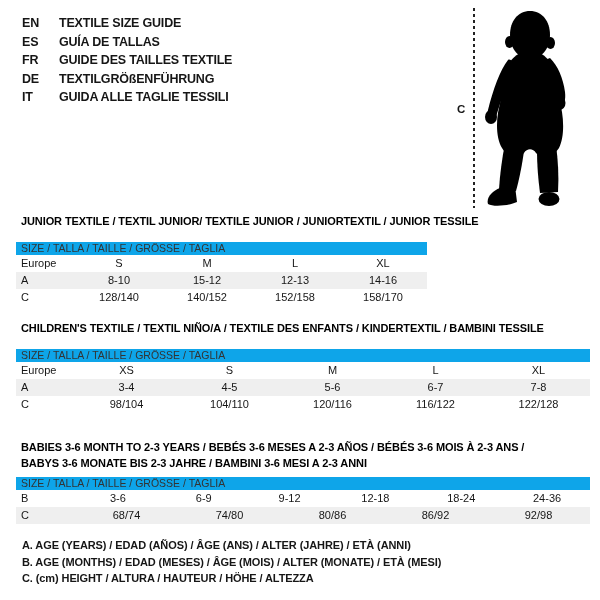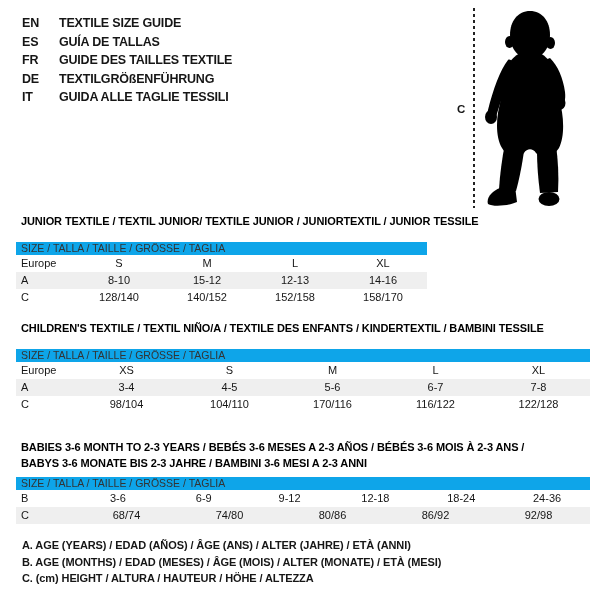--- a/index.html
+++ b/index.html
@@ -133,21 +133,21 @@
       <span class="c">3-4</span>
       <span class="c">4-5</span>
       <span class="c">5-6</span>
       <span class="c">6-7</span>
       <span class="c">7-8</span>
     </div>
     <div class="trow">
       <span class="lab">C</span>
       <span class="c">98/104</span>
       <span class="c">104/110</span>
-      <span class="c">170/116</span>
+      <span class="c">120/116</span>
       <span class="c">116/122</span>
       <span class="c">122/128</span>
     </div>
   </div>
 
   <div class="tbl tbl-babies">
     <div class="tbl-title multiline">BABIES 3-6 MONTH TO 2-3 YEARS / BEBÉS 3-6 MESES A 2-3 AÑOS / BÉBÉS 3-6 MOIS À 2-3 ANS /</div>
     <div class="tbl-title multiline">BABYS 3-6 MONATE BIS 2-3 JAHRE / BAMBINI 3-6 MESI A 2-3 ANNI</div>
     <div class="band">SIZE / TALLA / TAILLE / GRÖSSE / TAGLIA</div>
     <div class="trow">

